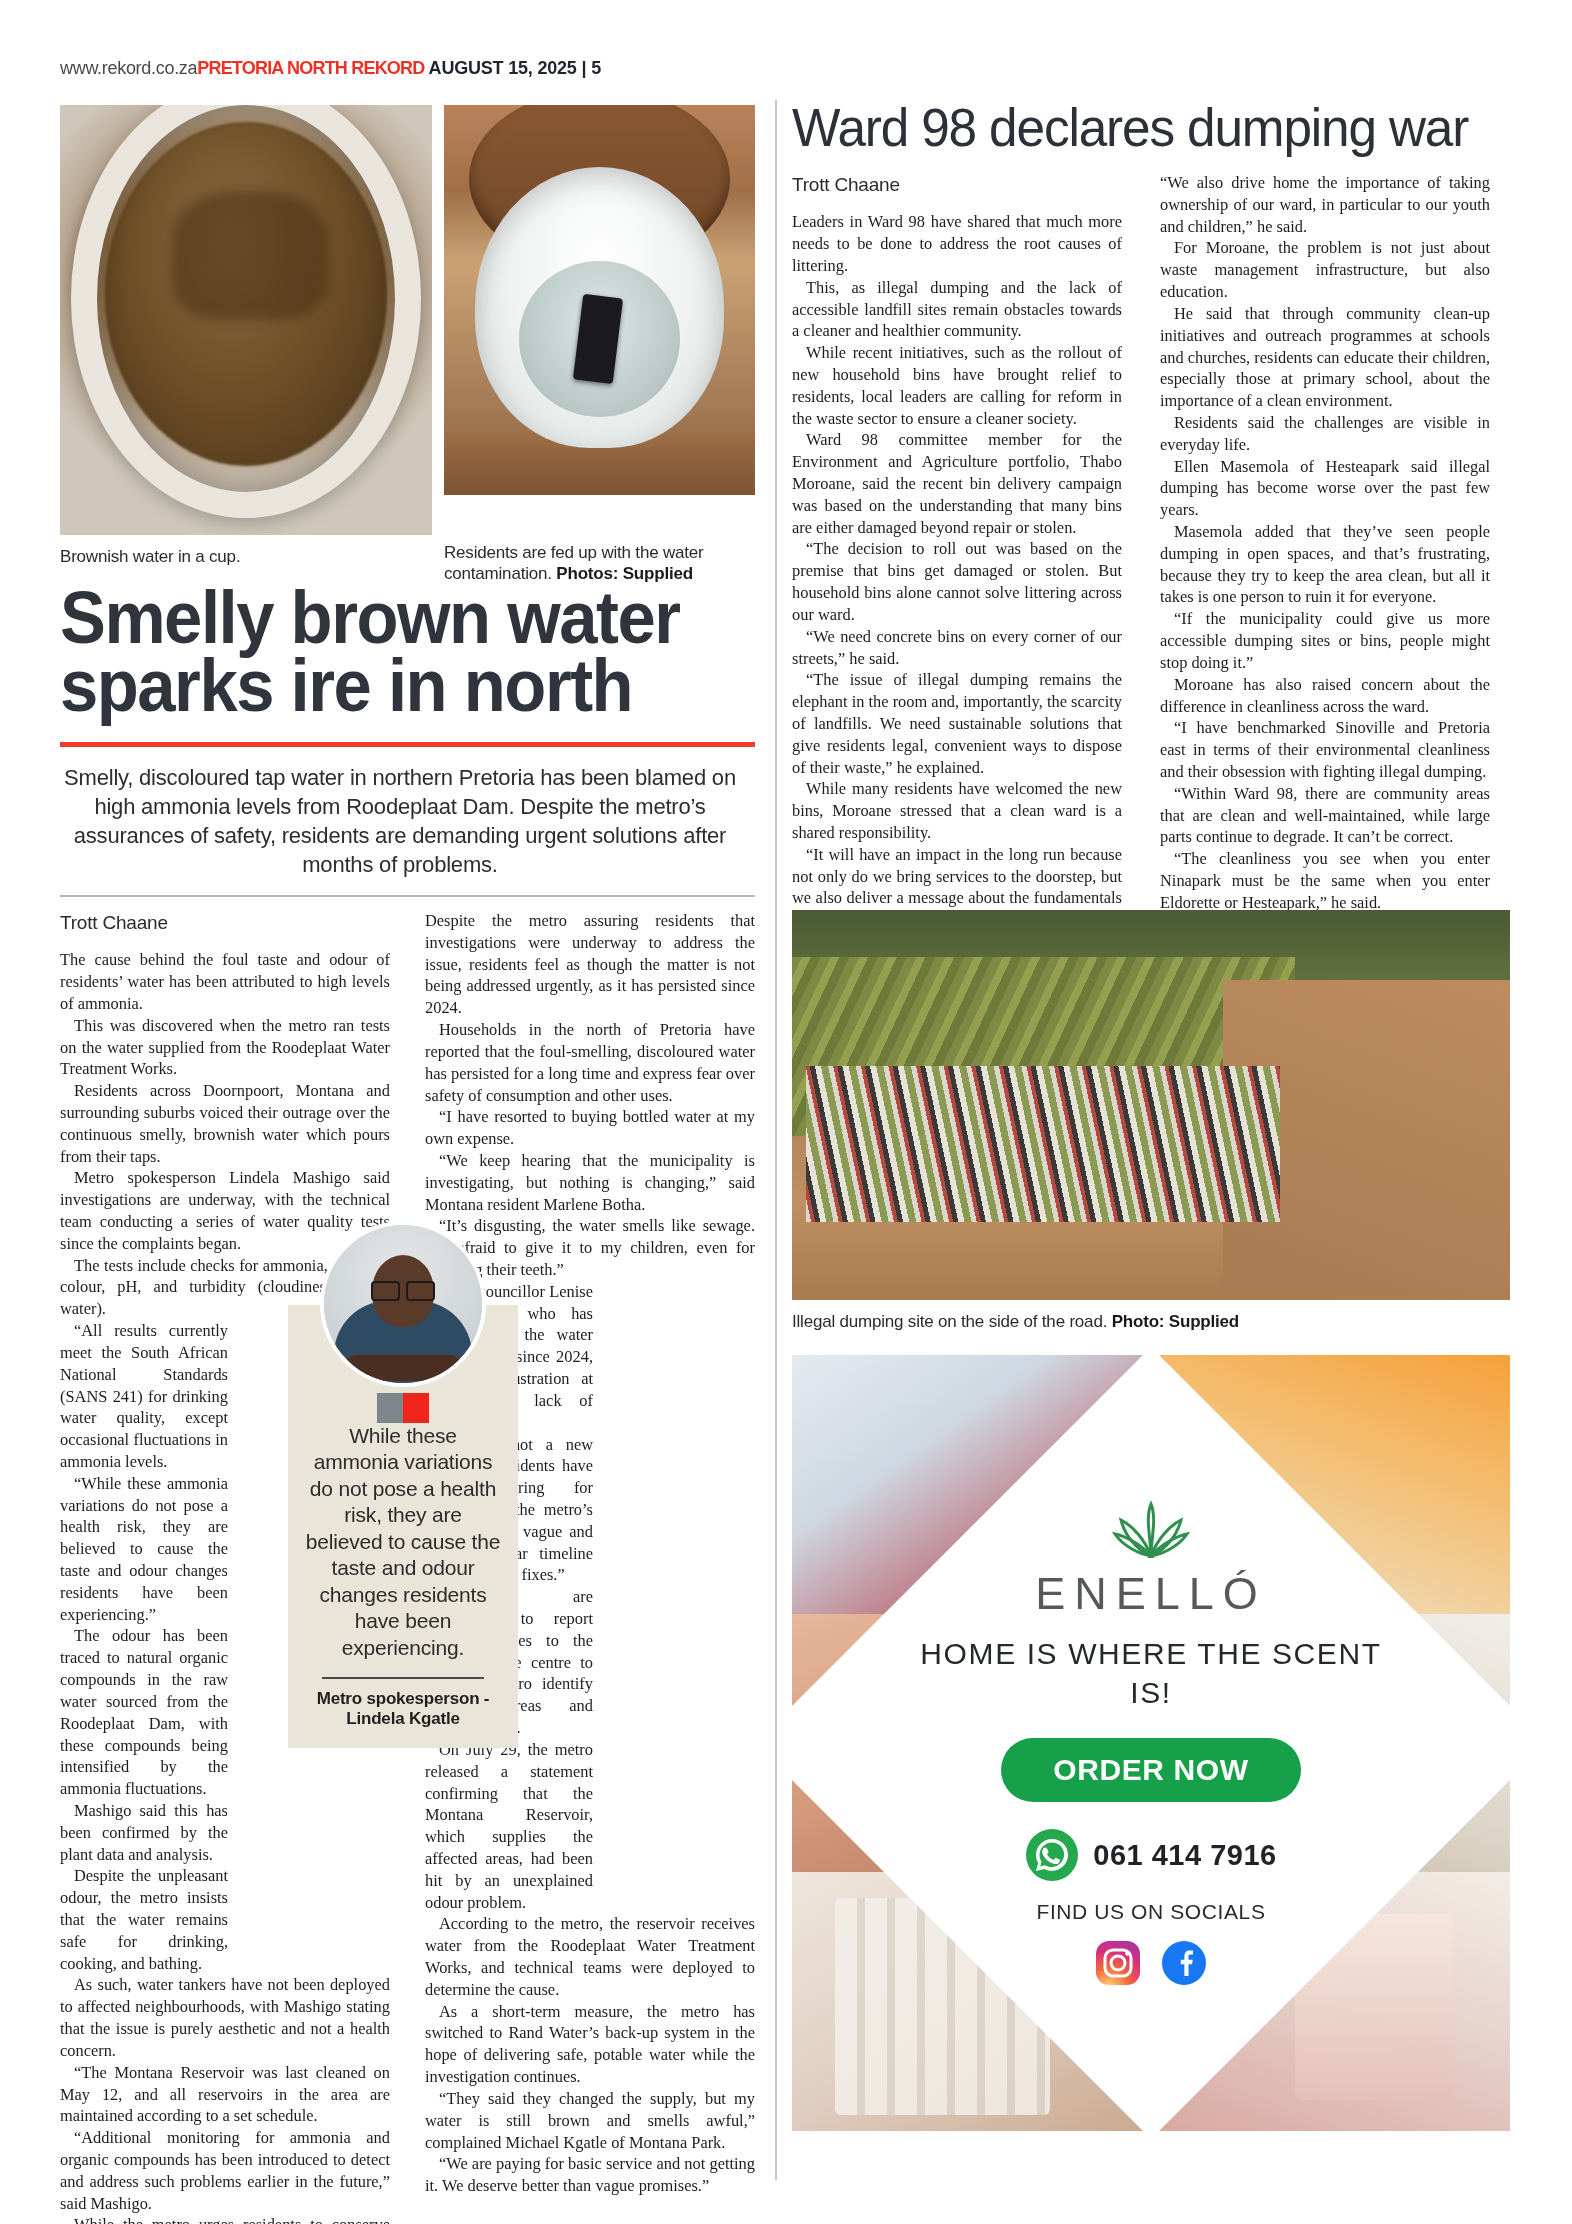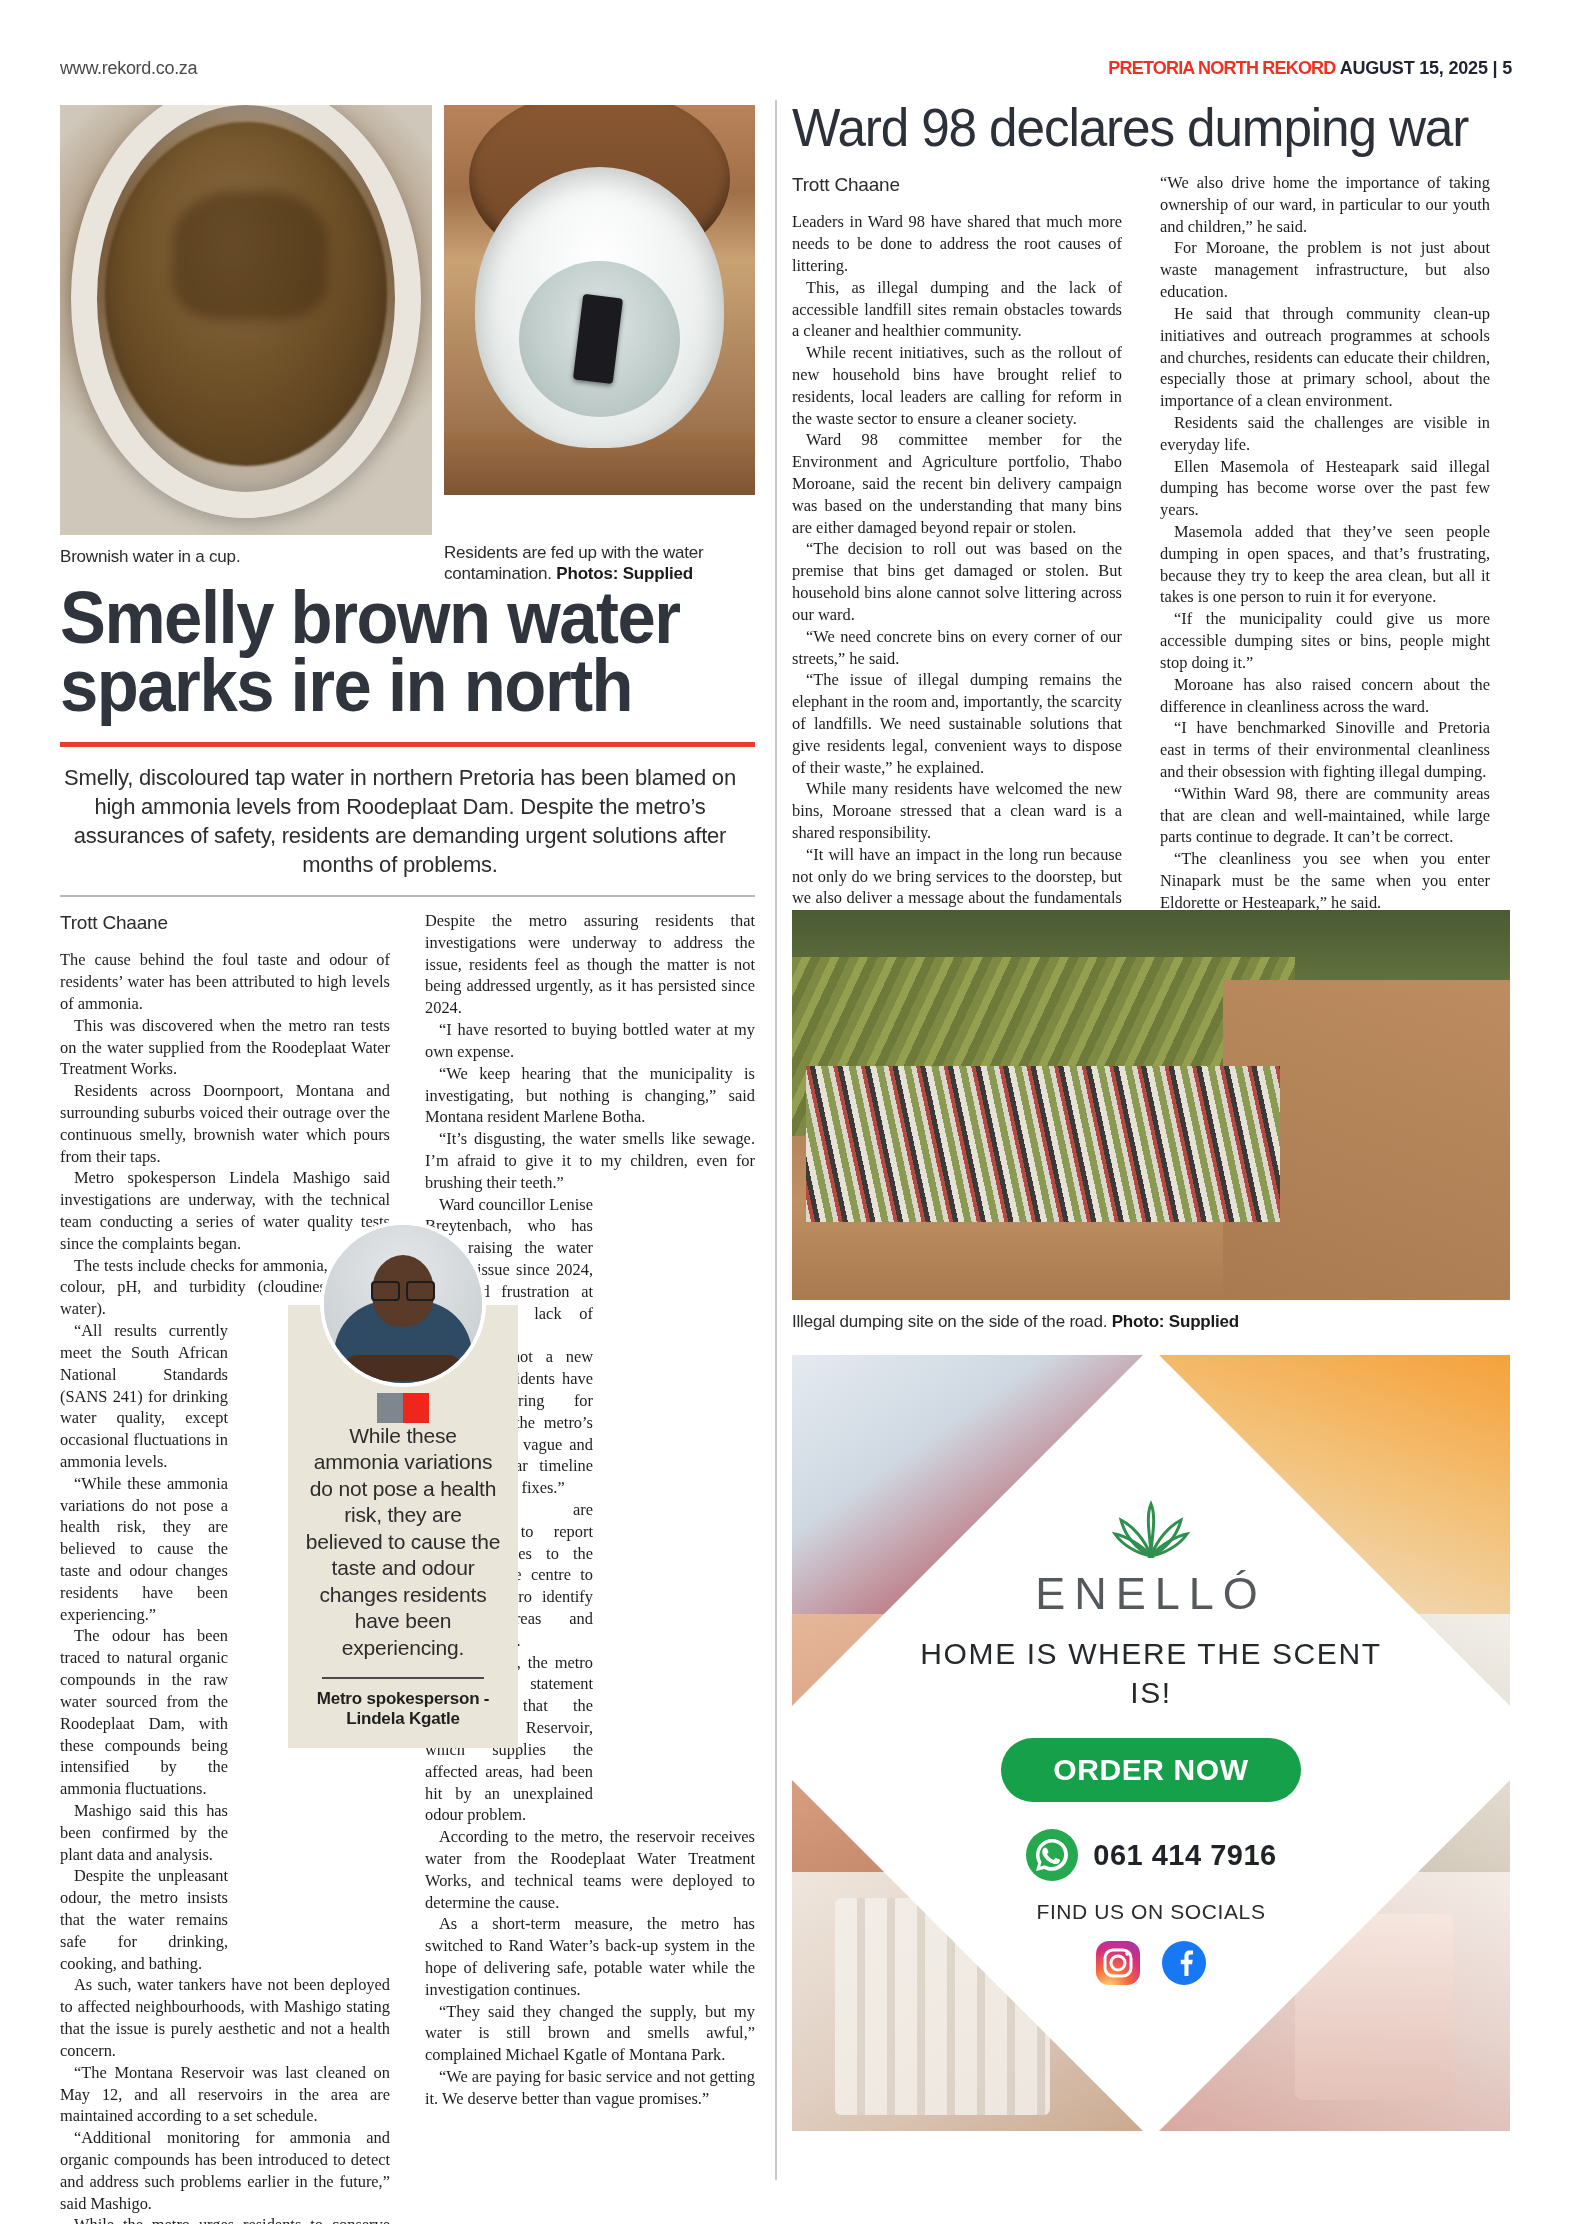--- a/index.html
+++ b/index.html
@@ -19,21 +19,20 @@
     overflow: hidden;
   }
 
   
   .masthead {
     position: absolute;
     left: 60px; top: 58px;
     width: 1452px;
     display: flex;
     align-items: baseline;
-    justify-content: space-between;
     font-size: 17px;
   }
   .masthead-url {
     color: #4a4a4a;
     font-family: "Liberation Sans Narrow", "Liberation Sans", sans-serif;
     font-size: 18px;
     letter-spacing: -0.3px;
   }
   .masthead-right {
     font-weight: bold;
@@ -473,20 +472,21 @@
       <p class="narrow">Mashigo said this has been confirmed by the plant data and analysis.</p>
       <p class="narrow">Despite the unpleasant odour, the metro insists that the water remains safe for drinking, cooking, and bathing.</p>
       <p>As such, water tankers have not been deployed to affected neighbourhoods, with Mashigo stating that the issue is purely aesthetic and not a health concern.</p>
       <p>“The Montana Reservoir was last cleaned on May 12, and all reservoirs in the area are maintained according to a set schedule.</p>
       <p>“Additional monitoring for ammonia and organic compounds has been introduced to detect and address such problems earlier in the future,” said Mashigo.</p>
       <p>While the metro urges residents to conserve water due to the temporary use of Rand Water’s back-up supply, the continuous odour issue has many households feeling neglected and ignored.</p>
     </div>
 
     <div class="bcol c2">
       <p class="noind">Despite the metro assuring residents that investigations were underway to address the issue, residents feel as though the matter is not being addressed urgently, as it has persisted since 2024.</p>
+      <p>Households in the north of Pretoria have reported that the foul-smelling, discoloured water has persisted for a long time and express fear over safety of consumption and other uses.</p>
       <p>“I have resorted to buying bottled water at my own expense.</p>
       <p>“We keep hearing that the municipality is investigating, but nothing is changing,” said Montana resident Marlene Botha.</p>
       <p>“It’s disgusting, the water smells like sewage. I’m afraid to give it to my children, even for brushing their teeth.”</p>
       <p class="narrow2">Ward councillor Lenise Breytenbach, who has been raising the water quality issue since 2024, expressed frustration at the ongoing lack of resolution.</p>
       <p class="narrow2">“This is not a new problem. Residents have been suffering for months, yet the metro’s responses are vague and offer no clear timeline for permanent fixes.”</p>
       <p class="narrow2">Residents are encouraged to report ongoing issues to the customer care centre to help the metro identify problem areas and respond faster.</p>
       <p class="narrow2">On July 29, the metro released a statement confirming that the Montana Reservoir, which supplies the affected areas, had been hit by an unexplained odour problem.</p>
       <p>According to the metro, the reservoir receives water from the Roodeplaat Water Treatment Works, and technical teams were deployed to determine the cause.</p>
       <p>As a short-term measure, the metro has switched to Rand Water’s back-up system in the hope of delivering safe, potable water while the investigation continues.</p>
       <p>“They said they changed the supply, but my water is still brown and smells awful,” complained Michael Kgatle of Montana Park.</p>

